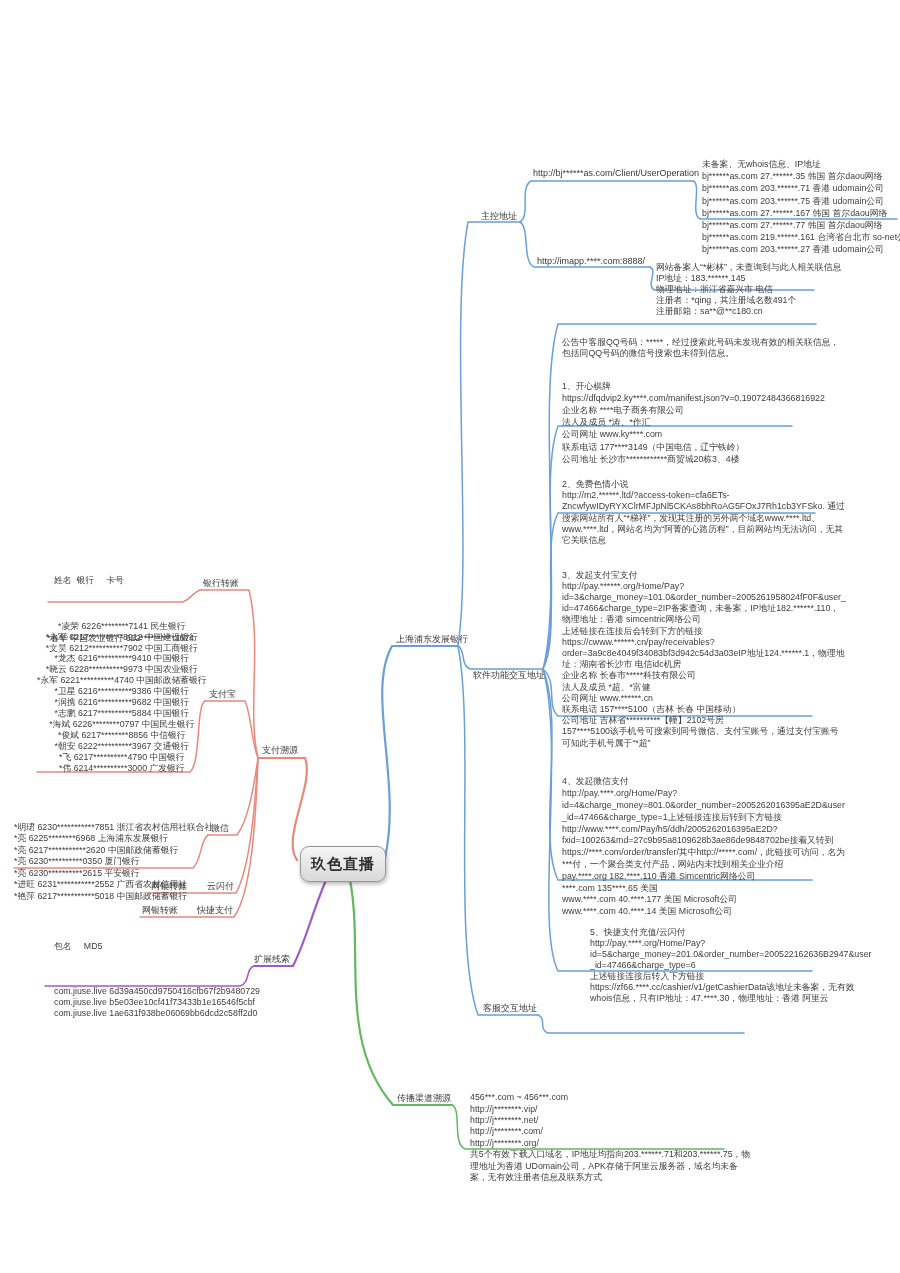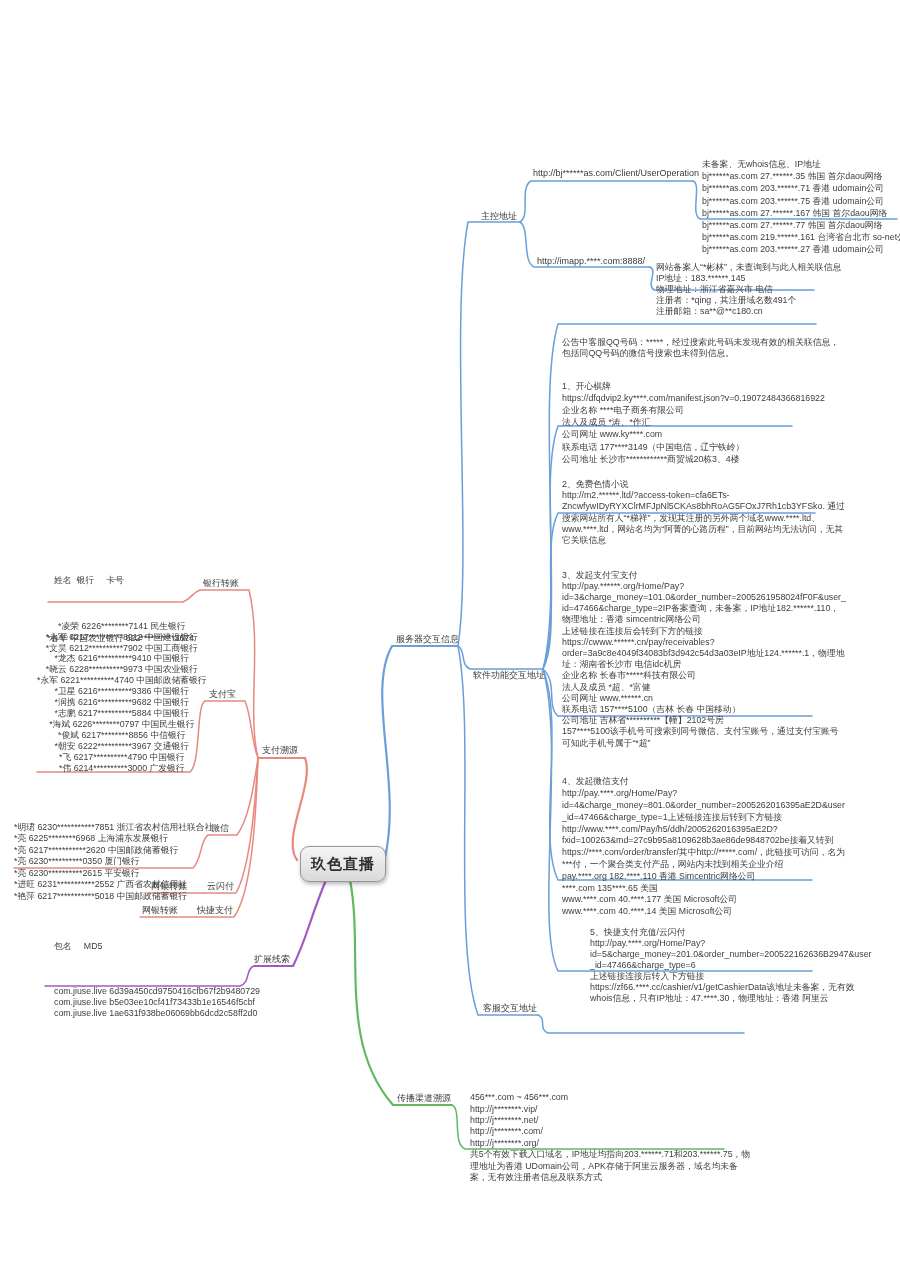--- a/index.html
+++ b/index.html
@@ -62,21 +62,21 @@
       <path class="salmon" d="M 208 835 C 200 840 202 860 193 868 L 14 868"></path>
       <path class="salmon" d="M 258 758 C 255 806 250 868 236 893 L 204 893"></path>
       <path class="salmon" d="M 204 893 C 197 893 196 893 189 893 L 149 893"></path>
       <path class="salmon" d="M 258 758 C 256 816 252 892 234 917 L 195 917"></path>
       <path class="salmon" d="M 195 917 C 188 917 187 917 180 917 L 140 917"></path>
     </g>
   </svg>
 
   <div class="center-node">玖色直播</div>
 
-  <div class="label" style="left:396px;top:634px;">服务器交互信息</div>
+  <div class="label" style="left:396px;top:634px;">上海浦东发展银行</div>
   <div class="label" style="left:481px;top:211px;">主控地址</div>
   <div class="label" style="left:533px;top:168px;">http://bj******as.com/Client/UserOperation</div>
   <div class="label" style="left:537px;top:256px;">http://imapp.****.com:8888/</div>
   <div class="label" style="left:473px;top:657px;margin-top:13px;">软件功能交互地址</div>
   <div class="label" style="left:483px;top:1003px;">客服交互地址</div>
   <div class="label" style="left:397px;top:1093px;">传播渠道溯源</div>
   <div class="label" style="left:262px;top:745px;">支付溯源</div>
   <div class="label" style="left:203px;top:578px;">银行转账</div>
   <div class="label" style="left:209px;top:689px;">支付宝</div>
   <div class="label" style="left:211px;top:823px;">微信</div>

